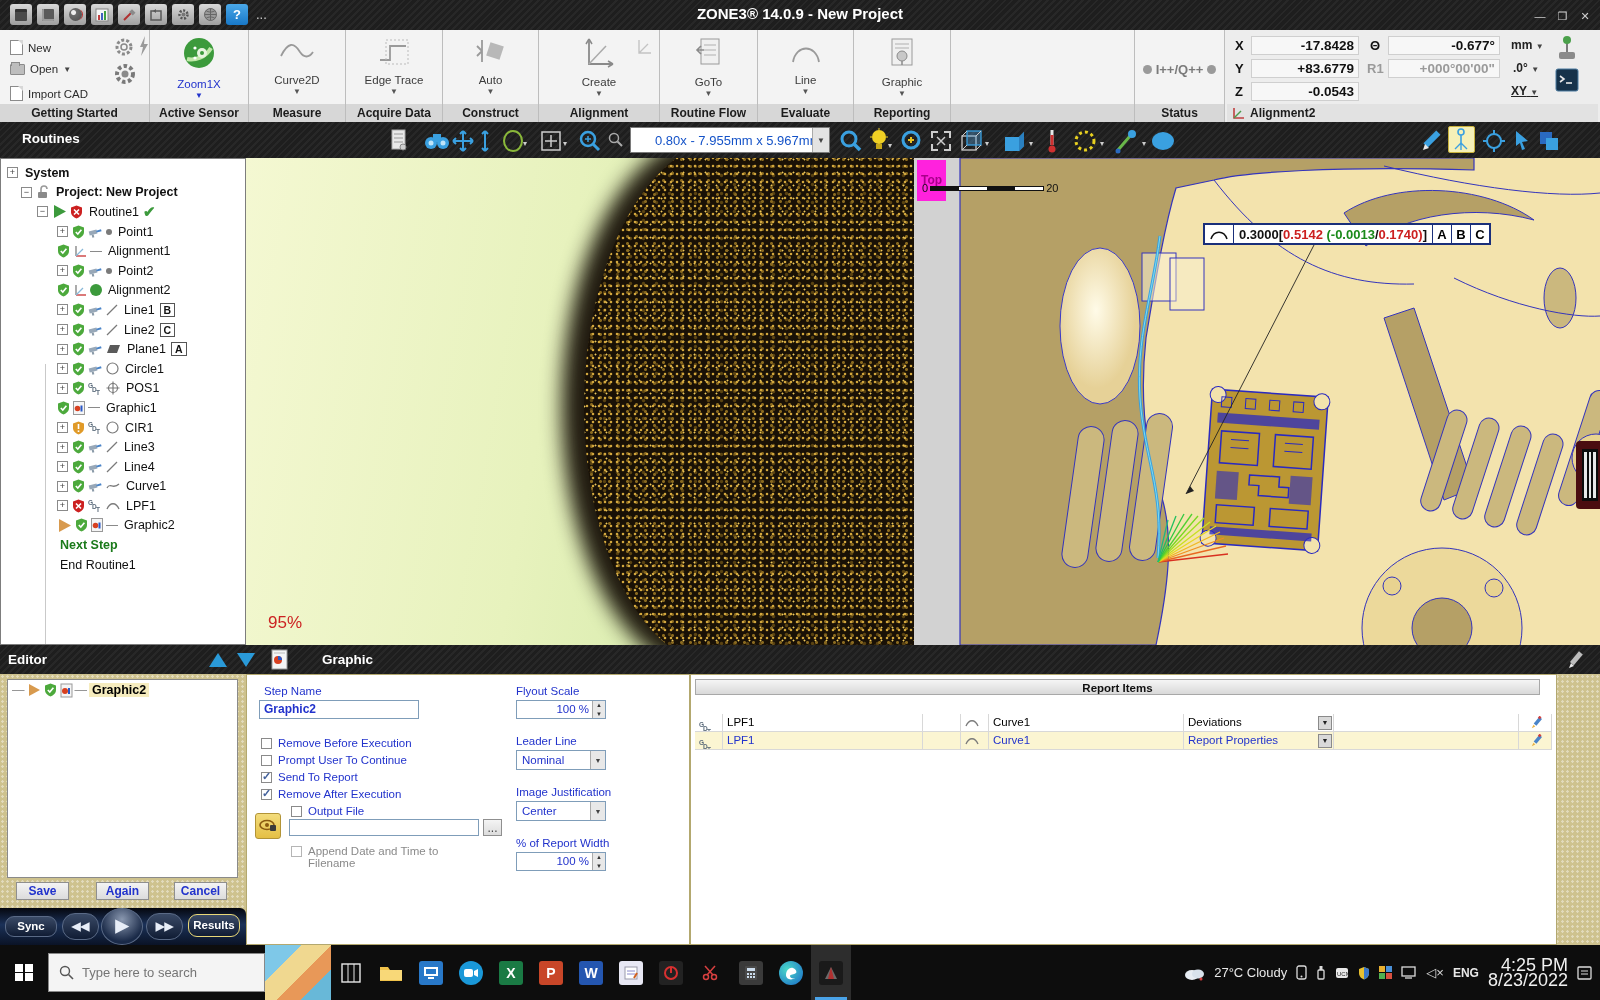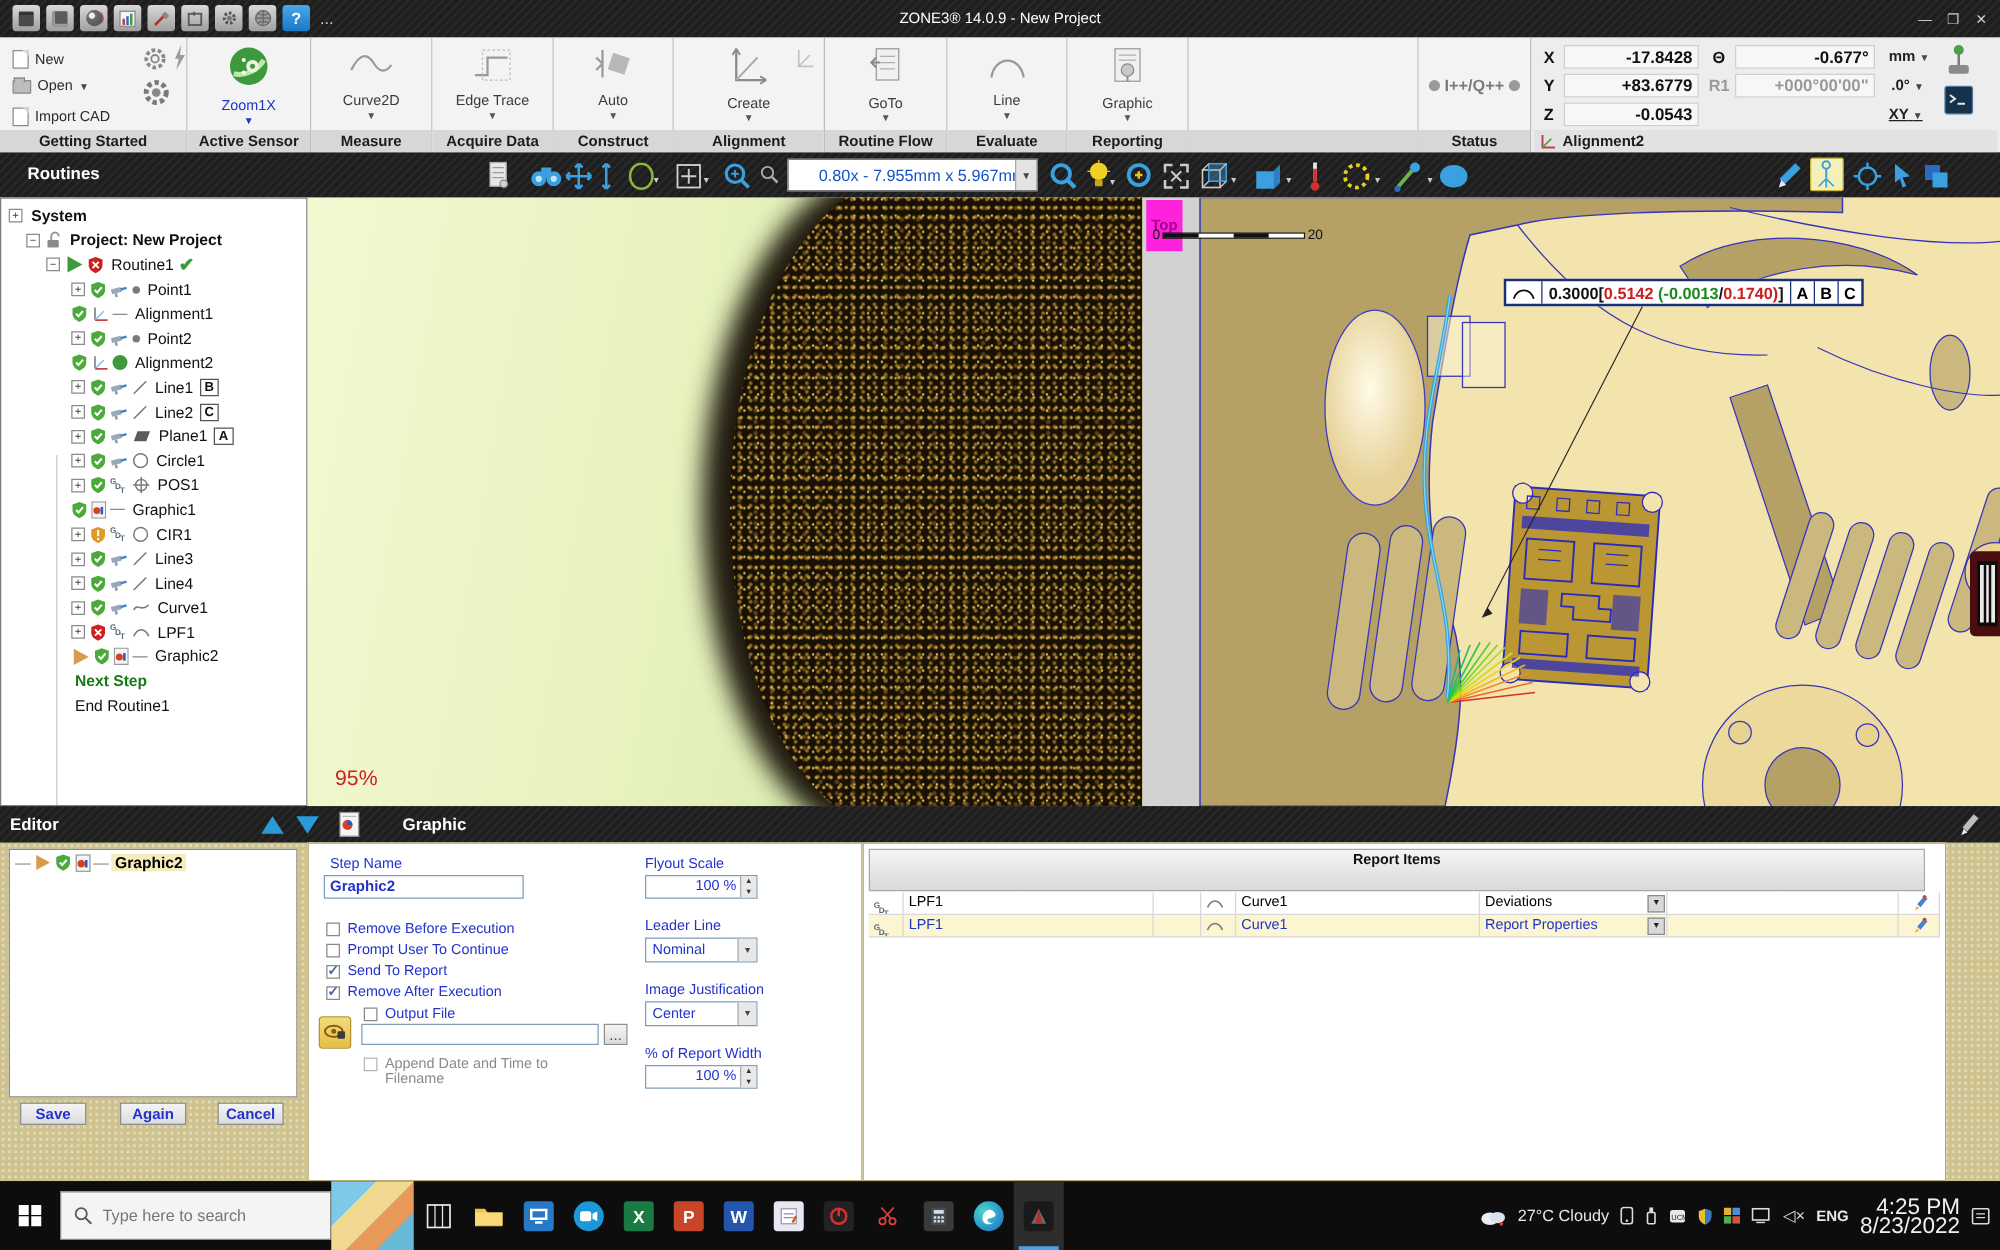--- a/index.html
+++ b/index.html
@@ -8,21 +8,21 @@
   .abs { position:absolute; }
   .dark-tex { background-color:#1e1e1e;
     background-image:repeating-linear-gradient(135deg, rgba(255,255,255,.045) 0 2px, transparent 2px 5px); }
   .khaki-tex { background-color:#cec28e;
     background-image:radial-gradient(rgba(255,255,255,.4) 1px, transparent 1.5px); background-size:5px 5px; }
 
   
   #titlebar { left:0; top:0; width:1600px; height:30px; }
   .qb-tile { width:22px; height:21px; border-radius:3px; background:linear-gradient(#d9d9d9,#9f9f9f);
     display:inline-flex; align-items:center; justify-content:center; margin-right:5px; position:relative; }
-  #title-text { color:#fff; font-weight:normal; font-size:12px; }
+  #title-text { color:#fff; font-weight:bold; font-size:15px; }
   .winbtn { color:#cfcfcf; font-size:11px; width:18px; text-align:center; display:inline-block; }
 
   
   #ribbon { left:0; top:30px; width:1600px; height:92px; background:#c9c9c9; display:flex; }
   .rgroup { position:relative; height:92px; background:#f3f3f3; border-right:1px solid #bdbdbd; }
   .rgroup .glabel { position:absolute; left:0; right:0; bottom:0; height:18px; background:#d7d7d7;
     font-size:12px; font-weight:bold; color:#1c1c1c; text-align:center; line-height:18px; }
   .rbig { position:absolute; left:0; right:0; top:6px; height:68px; text-align:center; }
   .rbig .blabel { font-size:11.5px; color:#3b3b3b; display:block; margin-top:4px; }
   .rbig .caret { color:#555; font-size:8px; display:block; margin-top:1px; }
@@ -137,21 +137,21 @@
   .cb.ck::after { content:"✓"; position:absolute; left:0px; top:-3px; font-size:11px; color:#44629c; font-weight:bold; }
   .cb.dim { border-color:#b5b5b5; }
   .gray-lab { color:#8a8a8a !important; }
   #eye-tile { position:absolute; left:8px; top:138px; width:26px; height:26px; background:linear-gradient(#f3dc7c,#e4bf44);
     border:1px solid #b29437; border-radius:3px; display:flex; align-items:center; justify-content:center; }
 
   
   #report { left:690px; top:0; width:867px; height:271px; background:#fff; border:1px solid #b3a86f; }
   .rphead { background:linear-gradient(#f5f5f5,#d9d9d9); border:1px solid #a8a8a8; font-size:11.5px; font-weight:bold;
     color:#111; text-align:center; }
-  #rp-title { position:absolute; left:4px; top:4px; right:16px; height:34px; line-height:16px; }
+  #rp-title { position:absolute; left:4px; top:4px; right:16px; height:16px; line-height:16px; }
   .rp-colrow { position:absolute; left:4px; top:21px; right:4px; height:18px; display:flex; }
   .rp-col { border-right:1px solid #a8a8a8; border-bottom:1px solid #a8a8a8; border-top:1px solid #a8a8a8;
     line-height:17px; }
   .rp-row { position:absolute; left:4px; right:4px; height:18px; display:flex; font-size:11.5px; }
   .rp-cell { border-right:1px solid #d8d8d8; border-bottom:1px solid #d8d8d8; padding-left:4px; line-height:17px;
     display:flex; align-items:center; overflow:hidden; }
   .rp-sel { background:#fbf5d2; color:#2233cc; }
   .ddbtn { margin-left:auto; width:14px; height:14px; background:#d9d9d9; border:1px solid #8a8a8a; font-size:7px;
     display:flex; align-items:center; justify-content:center; color:#222; flex:0 0 auto; margin-right:1px;}
   .pencil { width:14px; height:14px; }
@@ -1136,20 +1136,27 @@
             <circle cx="5" cy="8" r="3" fill="#d84020"></circle>
             <rect x="8" y="5" width="2" height="6" fill="#2858c8"></rect>
           </svg>
         <span style="color:#888;">—</span>
         <span class="hl-yellow" style="padding:0 3px; margin-left:2px;">Graphic2</span>
       </div>
     </div>
     <button class="btn-classic" style="left:16px; top:208px; width:53px;">Save</button>
     <button class="btn-classic" style="left:96px; top:208px; width:53px;">Again</button>
     <button class="btn-classic" style="left:174px; top:208px; width:53px;">Cancel</button>
+    <div id="playbar">
+      <span class="pb-btn" style="left:5px; top:8px; width:52px; height:21px; line-height:19px;">Sync</span>
+      <span class="pb-btn" style="left:62px; top:5px; width:37px; height:27px; line-height:25px; border-radius:13px;"><span class="pb-glyph">◀◀</span></span>
+      <span class="pb-btn" style="left:101px; top:0px; width:42px; height:37px; border-radius:50%; font-size:17px; line-height:34px; background:radial-gradient(circle at 50% 30%, #8a98b0, #1a2a48 70%);"><span class="pb-glyph">▶</span></span>
+      <span class="pb-btn" style="left:146px; top:5px; width:37px; height:27px; line-height:25px; border-radius:13px;"><span class="pb-glyph">▶▶</span></span>
+      <span class="pb-btn" style="left:188px; top:6px; width:52px; height:23px; line-height:21px; border:1px solid #e8d878;">Results</span>
+    </div>
   </div>
 
   <div id="props" class="abs">
     <span class="plabel" style="left:17px; top:10px;">Step Name</span>
     <div class="pfield" style="left:12px; top:25px; width:160px; height:19px; font-weight:bold; line-height:17px;">Graphic2</div>
     <div id="checkbox-list">
         <div class="cbrow" style="left: 14px; top: 62px;">
           <span class="cb"></span>
           <span>Remove Before Execution</span>
         </div>

